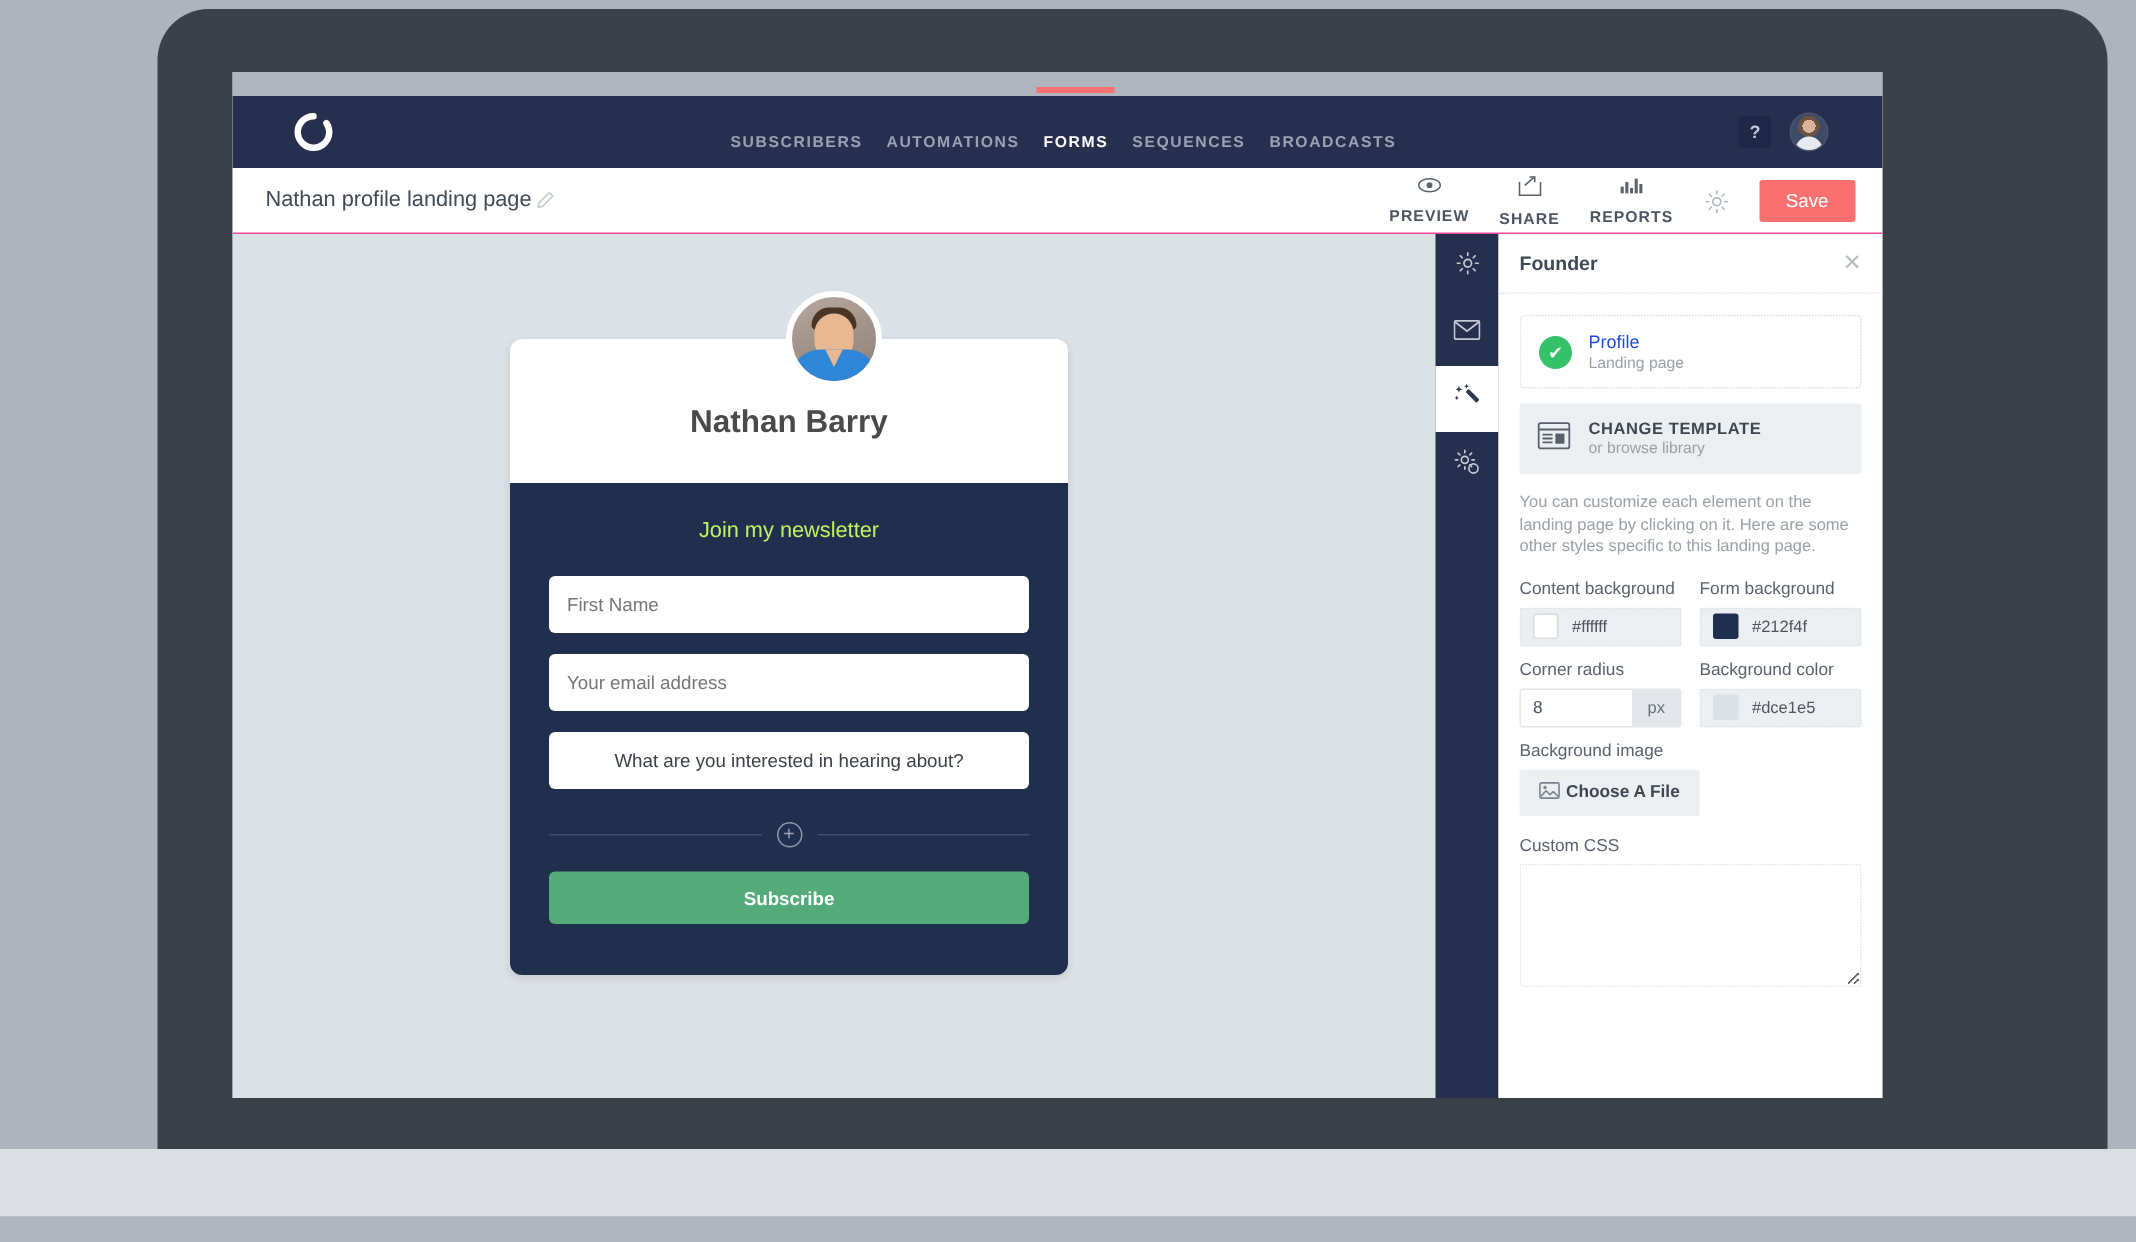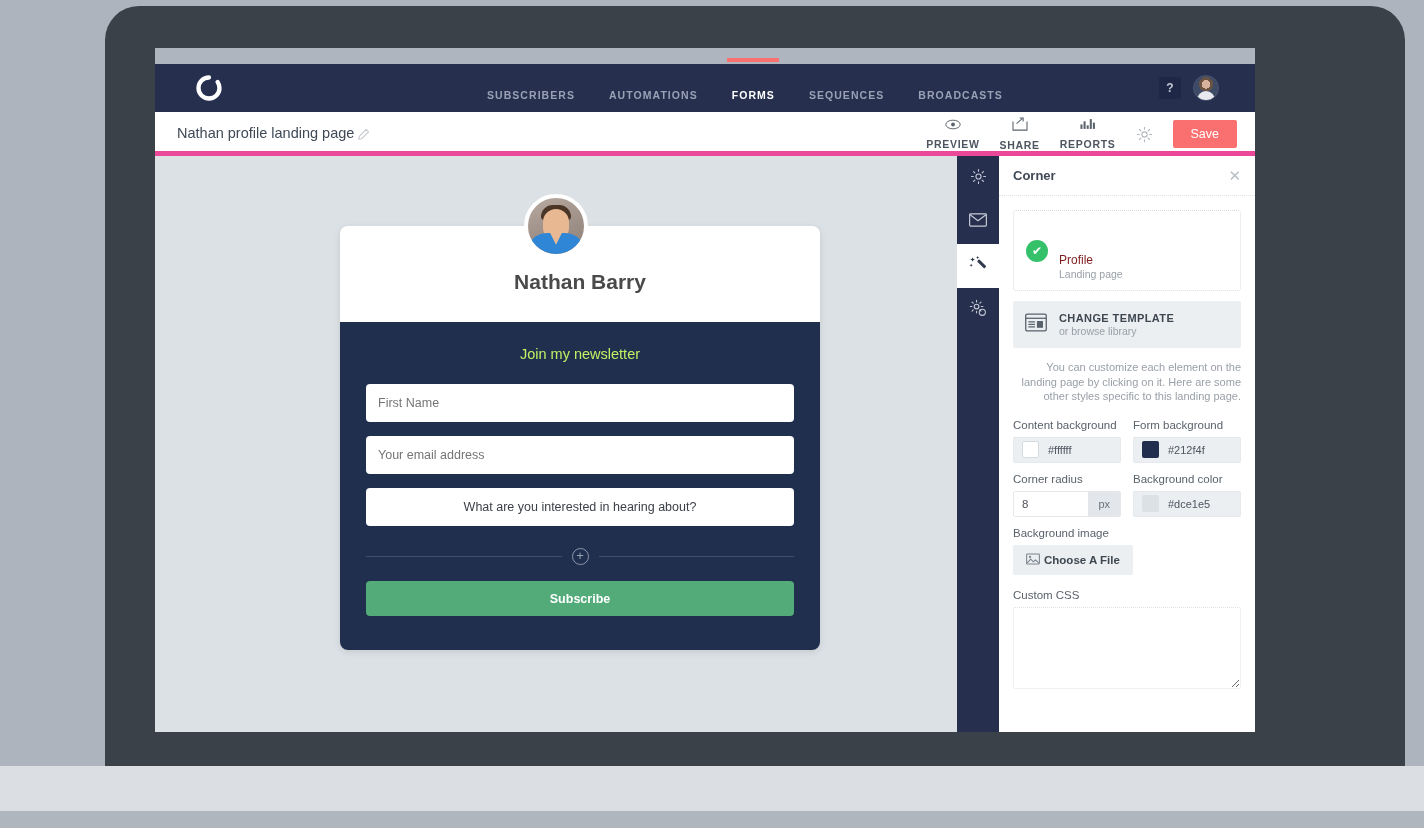--- a/index.html
+++ b/index.html
@@ -44,21 +44,21 @@
   .topnav {
     position: absolute; left: 0; top: 16px; width: 1100px; height: 48px;
     background: #26304e;
   }
   .logo {
     position: absolute; left: 40px; top: 10px; width: 28px; height: 28px;
     display: flex; align-items: center; justify-content: center;
   }
   .nav-links {
     position: absolute; left: 330px; top: 0; height: 63px;
-    display: flex; align-items: center; gap: 30px;
+    display: flex; align-items: center; gap: 12px;
   }
   .nav-link {
     position: relative;
     font-size: 10.5px; font-weight: bold; letter-spacing: 1.05px;
     color: #9aa1b5; text-transform: uppercase; cursor: pointer;
     padding: 16px 2px; line-height: 1;
   }
   .nav-link.active { color: #ffffff; }
   .nav-link.active::before {
     content: ""; position: absolute; left: 50%; transform: translateX(-50%);
@@ -80,21 +80,21 @@
     position: relative;
   }
   .avatar-nav::after {
     content:""; position:absolute; left:50%; top:62%; transform:translateX(-50%);
     width:18px; height:14px; border-radius:9px 9px 0 0; background:#e7e9ee;
   }
 
   
   .subheader {
     position: absolute; left: 0; top: 64px; width: 1100px; height: 44px;
-    background: #ffffff; border-bottom: 5px solid #ec4899;
+    background: #ffffff; border-bottom: 1px solid #ec4899;
   }
   .page-title {
     position: absolute; left: 22px; top: 13px;
     font-size: 14.5px; color: #3f4a56; font-weight: normal;
   }
   .pencil-icon {
     position: absolute; left: 202px; top: 15px; cursor: pointer;
   }
   .subheader-actions {
     position: absolute; right: 18px; top: 0; height: 44px;
@@ -139,21 +139,21 @@
     position: absolute; left: 50%; top: 63%; transform: translateX(-50%);
     width: 58px; height: 30px; border-radius: 20px 20px 0 0; background: #2f86d6;
   }
   .avatar-big .collar {
     position: absolute; left: 50%; top: 62%; transform: translateX(-50%);
     width: 12px; height: 12px; background: #e8b893;
     clip-path: polygon(50% 100%, 0 0, 100% 0);
   }
 
   .form-card {
-    position: absolute; left: 0; top: 32px; width: 480px;
+    position: absolute; left: 0; top: 32px; width: 372px;
     border-radius: 8px; overflow: hidden;
     box-shadow: 0 2px 6px rgba(40,50,60,.13);
   }
   .form-head {
     background: #ffffff; padding: 44px 20px 22px; text-align: center;
   }
   .form-name {
     font-size: 21px; font-weight: bold; color: #4a4a4a; margin-bottom: 6px;
   }
   .form-tagline { font-size: 13px; color: #8d9196; }
@@ -211,35 +211,35 @@
 
   .tpl-card {
     border: 1px dotted #d7dce2; border-radius: 3px; padding: 10px 12px;
     display: flex; align-items: center; gap: 11px; margin-bottom: 10px; cursor: pointer;
   }
   .check-circle {
     width: 22px; height: 22px; border-radius: 50%; background: #35c06a;
     color: #fff; font-size: 12px; display: flex; align-items: center; justify-content: center;
     flex: 0 0 auto;
   }
-  .tpl-name { font-size: 12px; color: #7f1d1d; margin-top: 32px; }
+  .tpl-name { font-size: 12px; color: #1d4ed8; }
   .tpl-sub { font-size: 10.5px; color: #9aa0a8; margin-top: 1px; }
 
   .change-tpl {
     background: #eceff2; border-radius: 2px; padding: 11px 12px;
     display: flex; align-items: center; gap: 12px; cursor: pointer; margin-bottom: 12px;
   }
   .tpl-icon { flex: 0 0 auto; color: #57606b; }
   .change-tpl-title {
     font-size: 11px; font-weight: bold; letter-spacing: .4px; color: #3e4750;
   }
   .change-tpl-sub { font-size: 10.5px; color: #9aa0a8; margin-top: 1px; }
 
   .panel-desc {
-    font-size: 11px; line-height: 1.32; color: #9aa0a8; margin-bottom: 15px; text-align: right;
+    font-size: 11px; line-height: 1.32; color: #9aa0a8; margin-bottom: 15px;
   }
 
   .field-row { display: flex; gap: 12px; margin-bottom: 4px; }
   .field-col { flex: 1; }
   .field-label { font-size: 11.5px; color: #5a626c; margin-bottom: 6px; display: block; }
 
   .color-input {
     background: #eceff2; border-radius: 2px; height: 26px;
     display: flex; align-items: center; padding: 0 8px; gap: 9px; cursor: pointer;
     border: 1px dotted #dfe3e8;
@@ -431,21 +431,21 @@
             <circle cx="8.4" cy="8.4" r="2.6" fill="none" stroke="currentColor" stroke-width="1.2"></circle>
             <path d="M8.4 1.4v1.8M8.4 13.6v1.8M1.4 8.4h1.8M13.6 8.4h1.8M3.4 3.4l1.3 1.3M12.1 12.1l1.3 1.3M13.4 3.4l-1.3 1.3M4.7 12.1l-1.3 1.3" stroke="currentColor" stroke-width="1.2" stroke-linecap="round"></path>
             <circle cx="14.8" cy="14.8" r="3.4" fill="none" stroke="currentColor" stroke-width="1.2"></circle>
           </svg>
         </span>
       </div>
     </div>
 
     <div class="panel">
       <div class="panel-head">
-        <div class="panel-title">Corner</div>
+        <div class="panel-title">Founder</div>
         <div class="panel-close">✕</div>
       </div>
 
       <div class="panel-body">
 
         <div class="tpl-card">
           <div class="check-circle">✔</div>
           <div>
             <div class="tpl-name">Profile</div>
             <div class="tpl-sub">Landing page</div>

